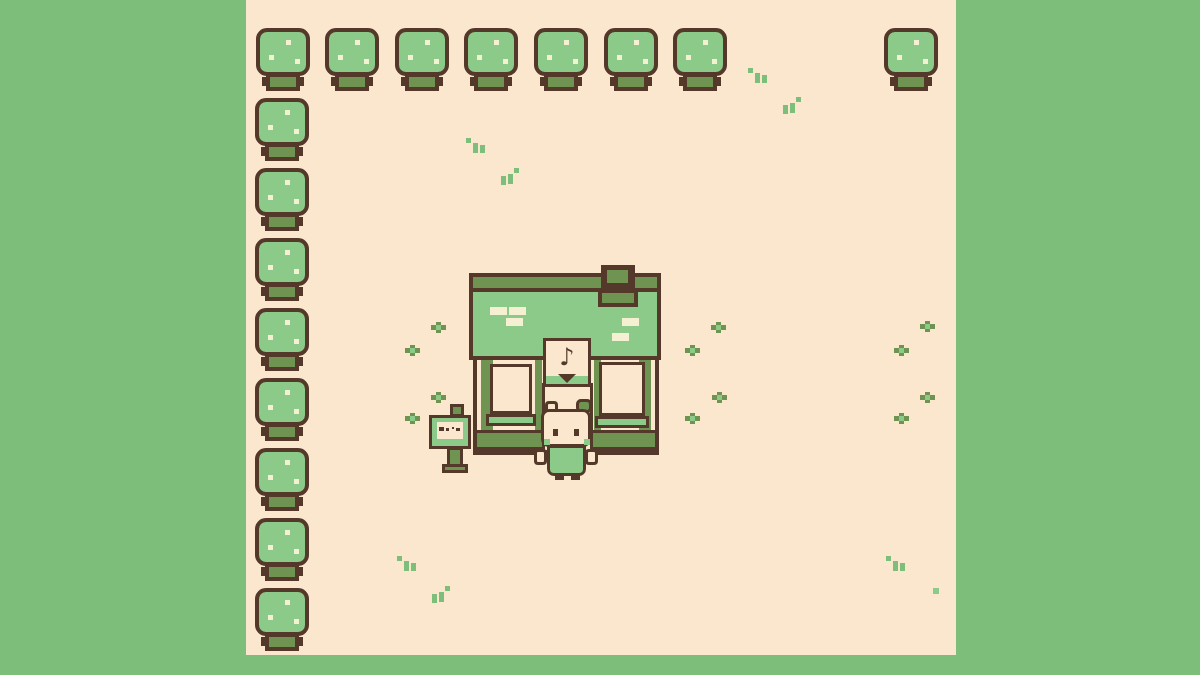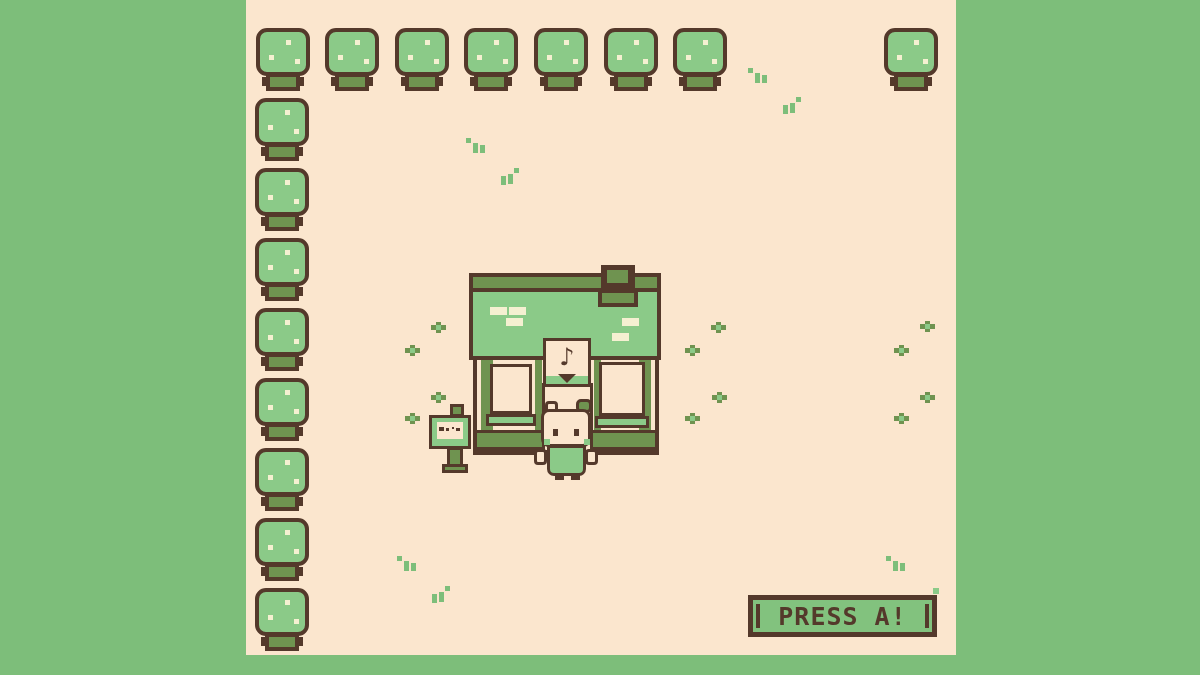--- a/index.html
+++ b/index.html
@@ -374,19 +374,16 @@
       <span class="char-eye eye-r"></span>
       <span class="char-blush blush-l"></span>
       <span class="char-blush blush-r"></span>
       <span class="char-foot foot-l"></span>
       <span class="char-foot foot-r"></span>
       <div class="char-body"></div>
       <div class="char-arm arm-l"></div>
       <div class="char-arm arm-r"></div>
     </div>
 
-    <div class="press-a">
-      <span class="press-a-label">PRESS A!</span>
-    </div>
     <span class="corner-dot"></span>
 
   </div>
 </div>
 
 </body></html>

